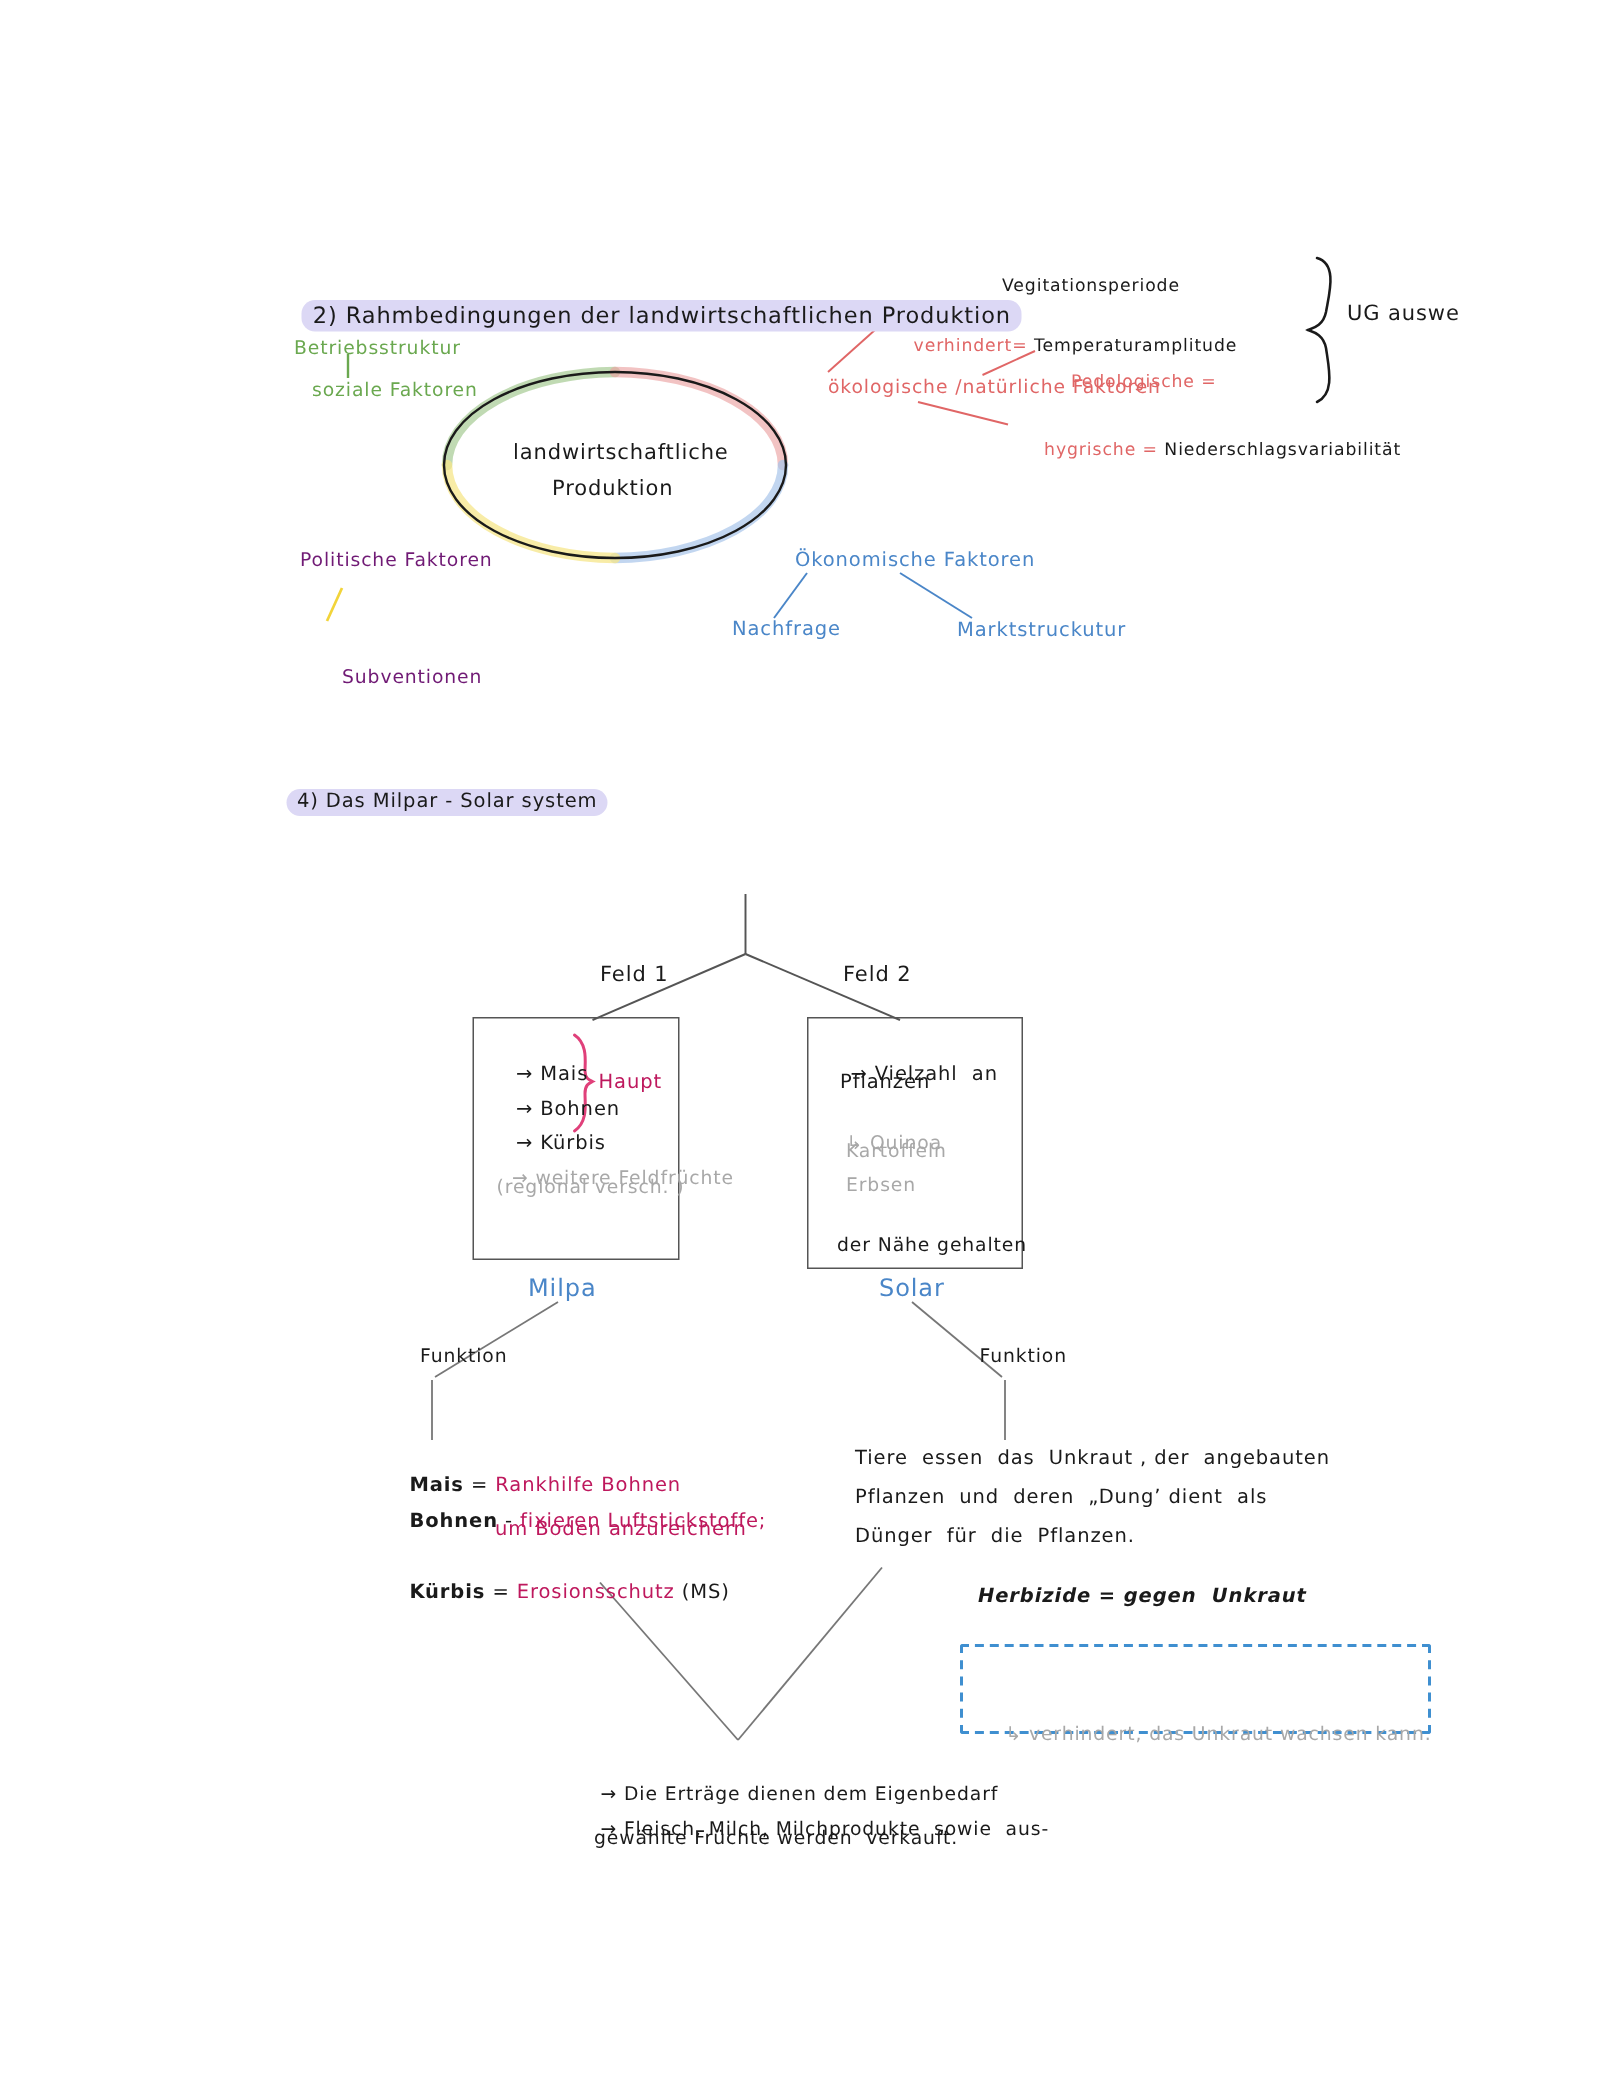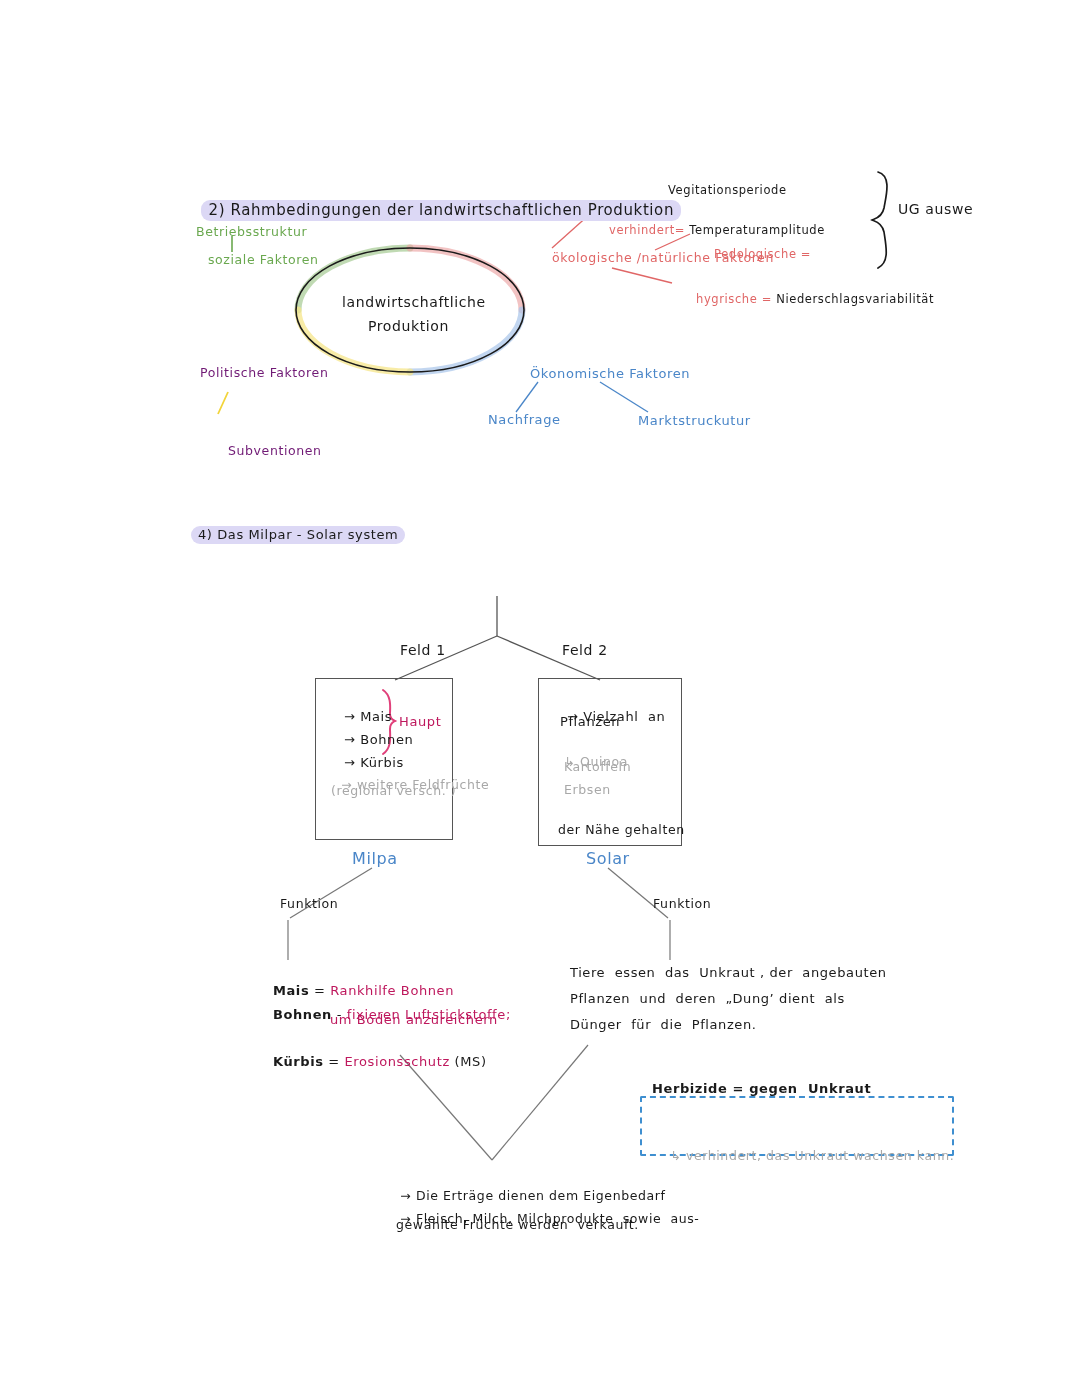--- a/index.html
+++ b/index.html
@@ -201,21 +201,21 @@
   <div class="hw t13 pink" style="left:330px; top:1011px;">um Boden anzureichern</div>
   <div class="hw t13" style="left:254px; top:1035px;">
     <span class="black b">Kürbis</span> <span class="black">=</span> <span class="pink">Erosionsschutz</span> <span class="black">(MS)</span>
   </div>
 
   <div class="hw t13 black" style="left:570px; top:964px;">Tiere  essen  das  Unkraut , der  angebauten</div>
   <div class="hw t13 black" style="left:570px; top:990px;">Pflanzen  und  deren  „Dung’ dient  als</div>
   <div class="hw t13 black" style="left:570px; top:1016px;">Dünger  für  die  Pflanzen.</div>
 
   <div class="dashbox" style="left:640px; top:1096px; width:310px; height:56px;"></div>
-  <div class="hw t13 black b" style="left:652px; top:1080px;">Herbizide = gegen  Unkraut</div>
+  <div class="hw t13 black b" style="left:652px; top:1056px;font-style:italic;">Herbizide = gegen  Unkraut</div>
   <div class="hw t12 grey" style="left:652px; top:1131px;">
     <span>↳</span> <span>verhindert, das Unkraut wachsen kann.</span>
   </div>
 
   <div class="hw t12 black" style="left:382px; top:1171px;">
     <span>→</span> <span>Die Erträge dienen dem Eigenbedarf</span>
   </div>
   <div class="hw t12 black" style="left:382px; top:1194px;">
     <span>→</span> <span>Fleisch, Milch, Milchprodukte  sowie  aus-</span>
   </div>

